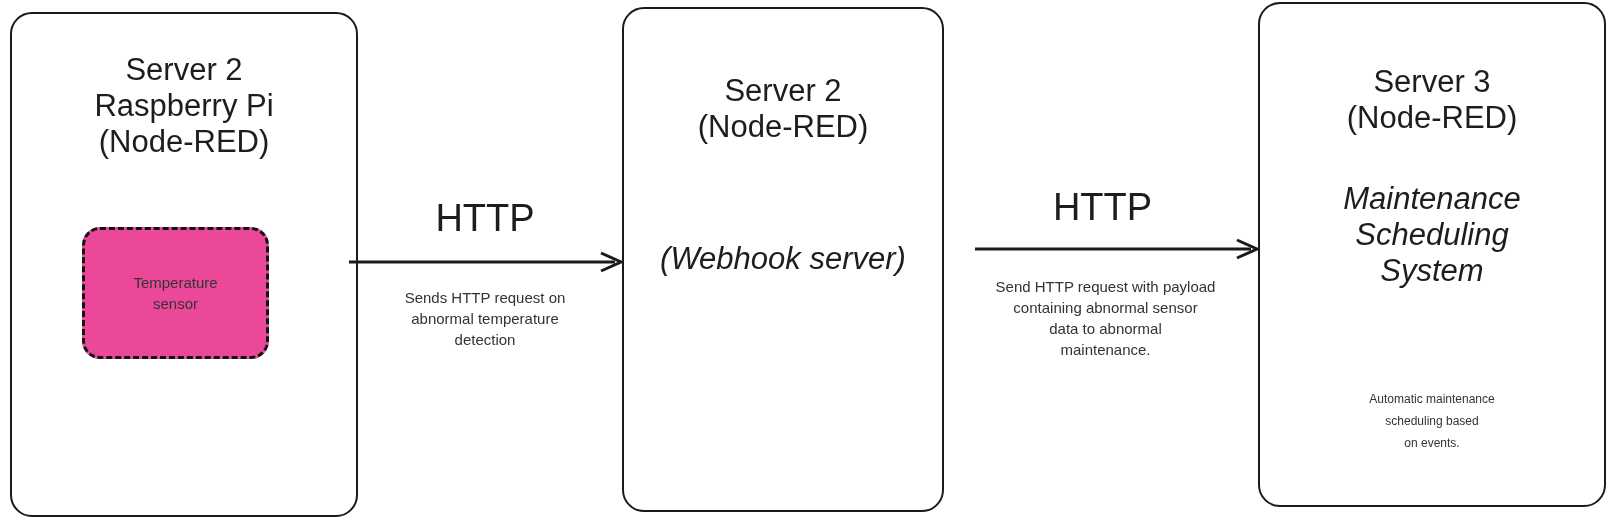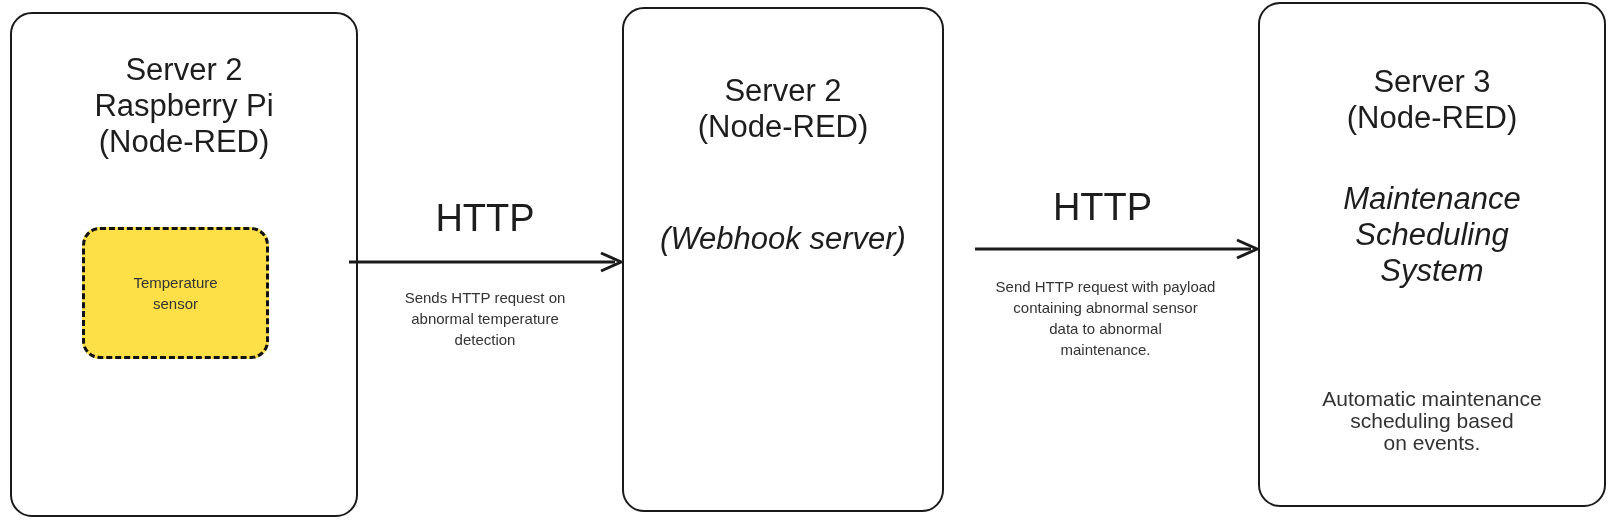--- a/index.html
+++ b/index.html
@@ -39,31 +39,31 @@
     white-space: pre-line;
   }
   .node-sub {
     font-size: 31px;
     line-height: 36px;
     color: #1d1d1d;
     white-space: pre-line;
     font-style: italic;
   }
   .node-note {
-    font-size: 21px;
+    font-size: 12px;
     line-height: 22px;
     color: #333333;
     white-space: pre-line;
   }
   .sensor-box {
     position: absolute;
     box-sizing: border-box;
     border: 3px dashed #111111;
     border-radius: 18px;
-    background: #fde047;
+    background: #ec4899;
     display: flex;
     align-items: center;
     justify-content: center;
   }
   .sensor-label {
     font-size: 15px;
     line-height: 21px;
     color: #333333;
     text-align: center;
     white-space: pre-line;
@@ -114,21 +114,21 @@
     </svg>
   </div>
   <div class="edge-label" style="left:349px; top:201px; width:272px;">HTTP</div>
   <div class="edge-caption" style="left:349px; top:287px; width:272px;">Sends HTTP request on
 abnormal temperature
 detection</div>
 
   <div class="node" style="left:622px; top:7px; width:322px; height:505px;">
     <div class="node-inner node-title" style="top:64px;">Server 2
 (Node-RED)</div>
-    <div class="node-inner node-sub" style="top:212px;">(Webhook server)</div>
+    <div class="node-inner node-sub" style="top:232px;">(Webhook server)</div>
   </div>
 
   <div class="edge" style="left:975px; top:239px; width:285px; height:22px;">
     <svg width="285" height="22" viewBox="0 0 285 22" aria-hidden="true">
       <line x1="0" y1="10" x2="276" y2="10" stroke="#1a1a1a" stroke-width="3"></line>
       <polyline points="262,1 282,10 262,19" fill="none" stroke="#1a1a1a" stroke-width="3"></polyline>
     </svg>
   </div>
   <div class="edge-label" style="left:960px; top:190px; width:285px;">HTTP</div>
   <div class="edge-caption" style="left:948px; top:276px; width:315px;">Send HTTP request with payload

